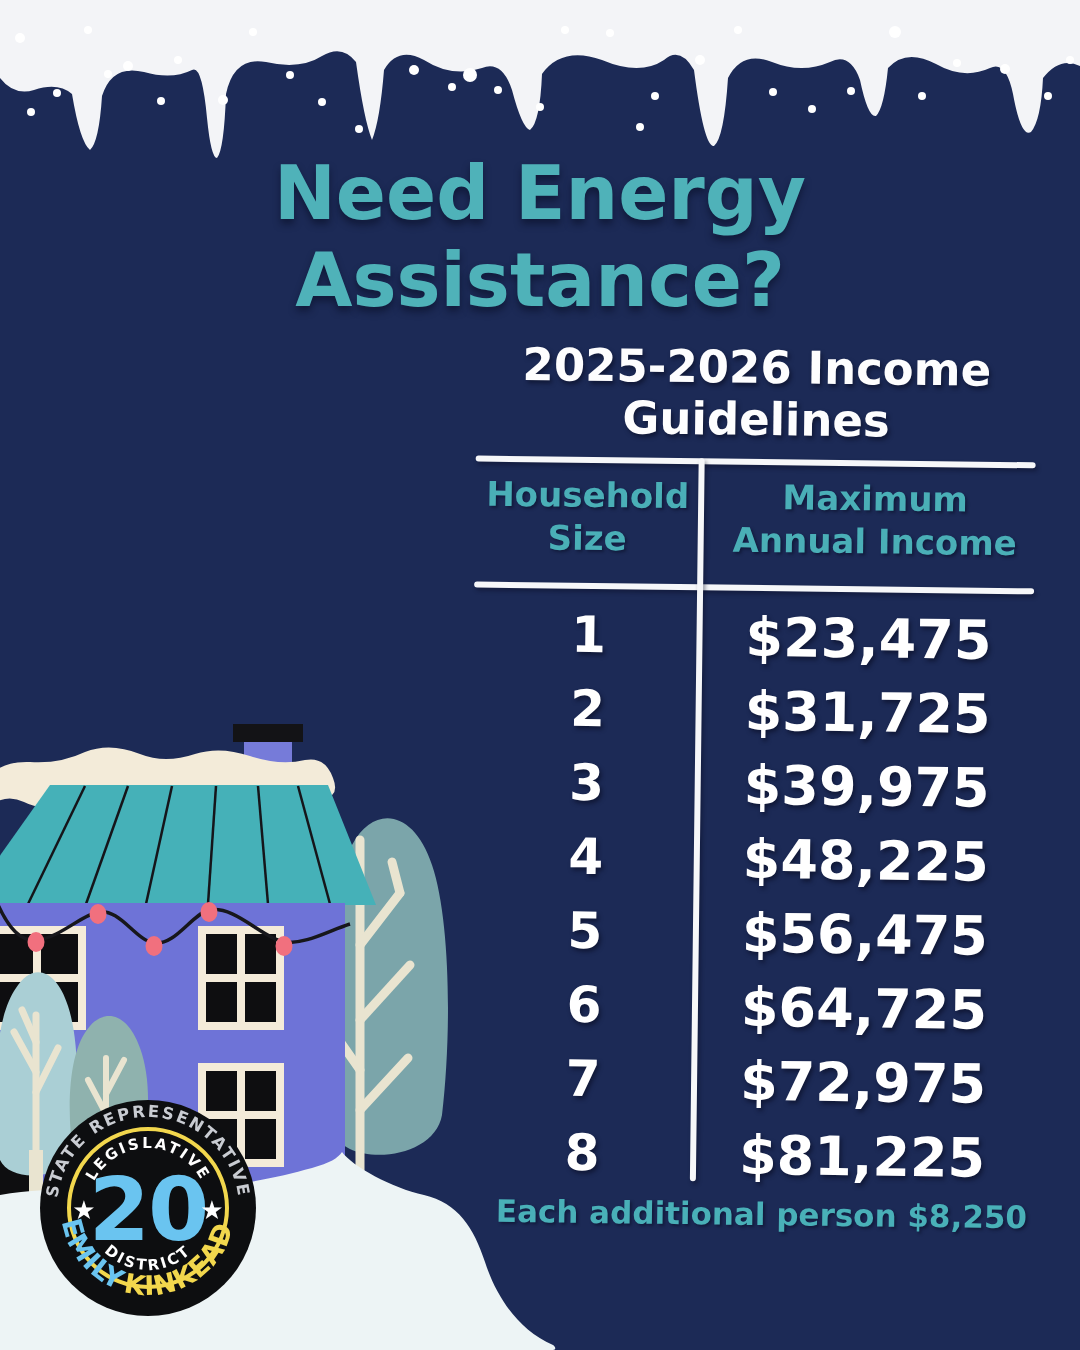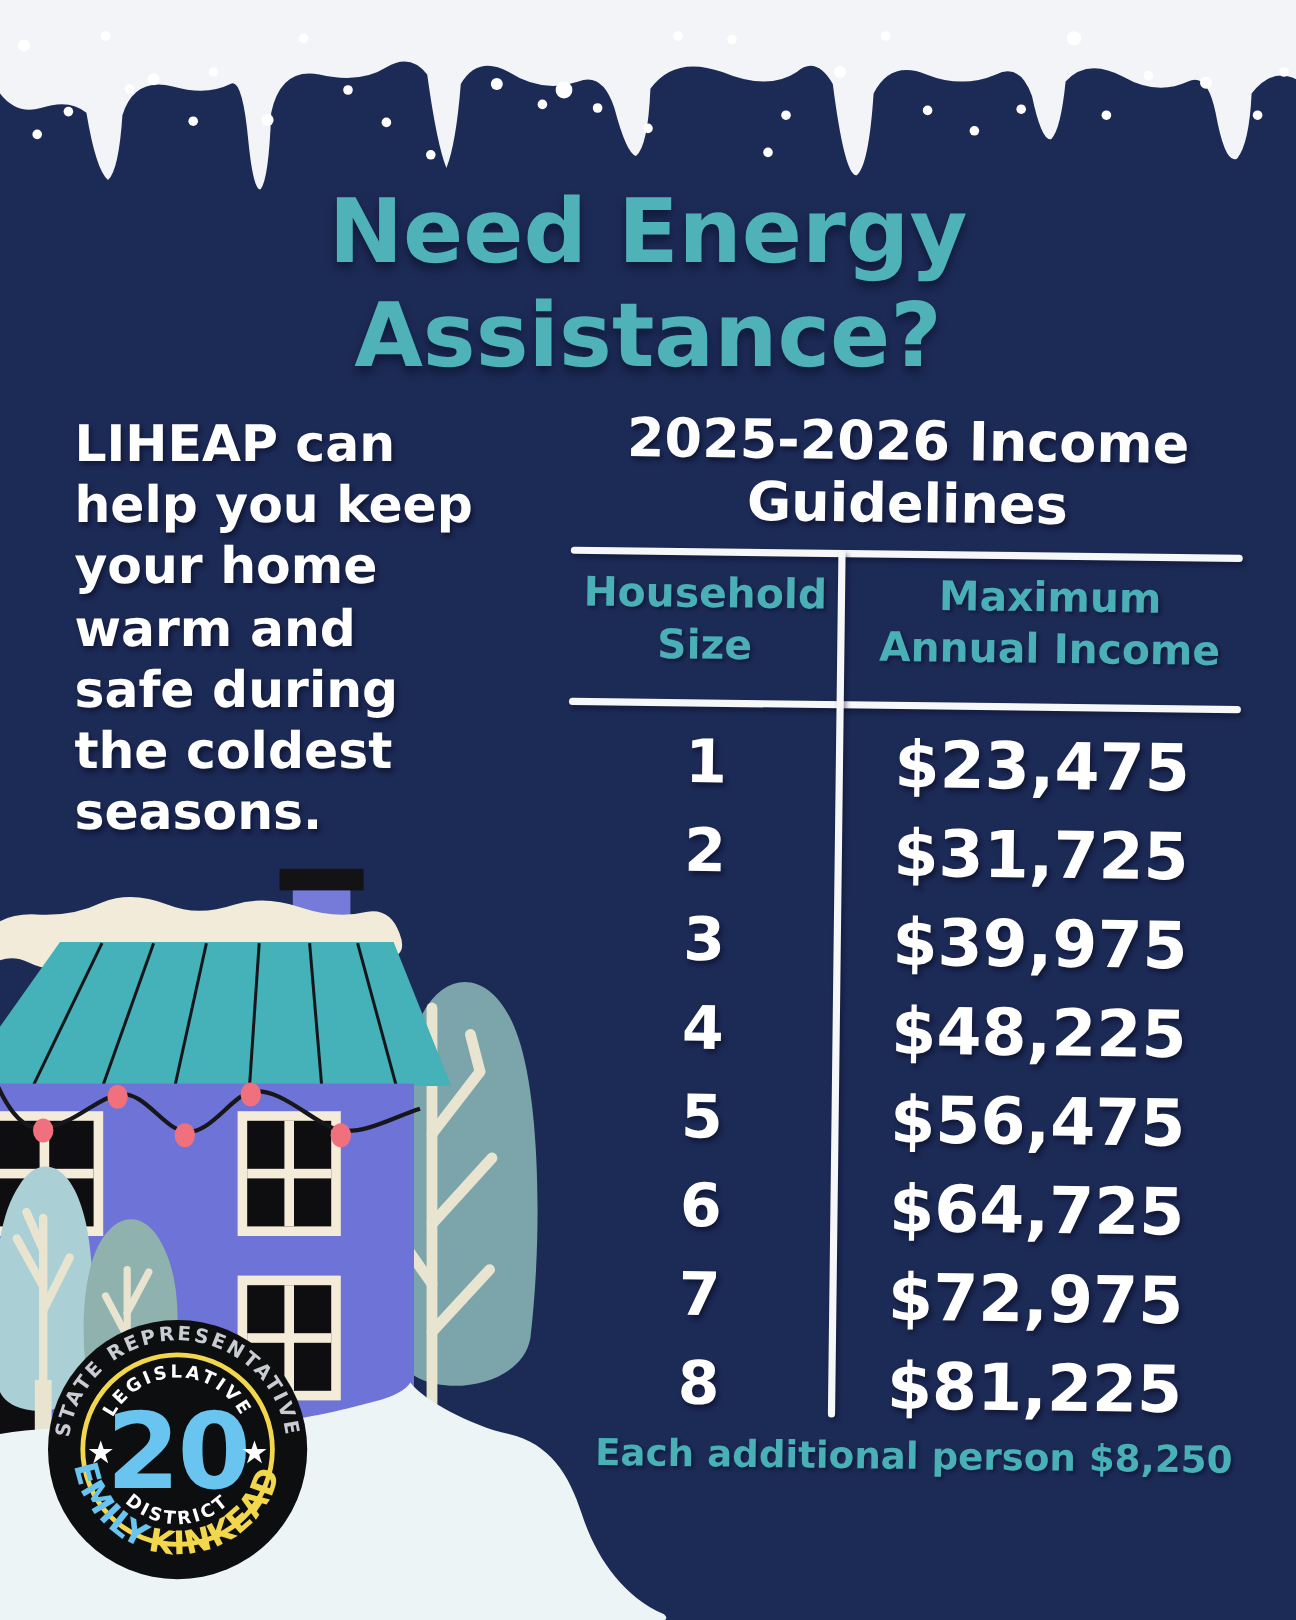--- a/index.html
+++ b/index.html
@@ -114,27 +114,20 @@
         <circle cx="1048" cy="96" r="4"></circle>
       <circle cx="1070" cy="60" r="4"></circle>
         <circle cx="640" cy="127" r="4"></circle>
         <circle cx="565" cy="30" r="4"></circle>
     </g>
   </svg>
 
   <div id="title" class="abs preline">Need Energy
 Assistance?</div>
 
-  <div id="intro" class="abs preline">LIHEAP can
-help you keep
-your home
-warm and
-safe during
-the coldest
-seasons.</div>
 
   <div id="guidelines" class="abs">
     <div id="g-heading" class="abs preline">2025-2026 Income
 Guidelines</div>
     <div id="rule-top" class="abs rule"></div>
     <div id="rule-mid" class="abs rule"></div>
     <div id="rule-vert" class="abs rule"></div>
     <div id="col1" class="abs colhead preline">Household
 Size</div>
     <div id="col2" class="abs colhead preline">Maximum

